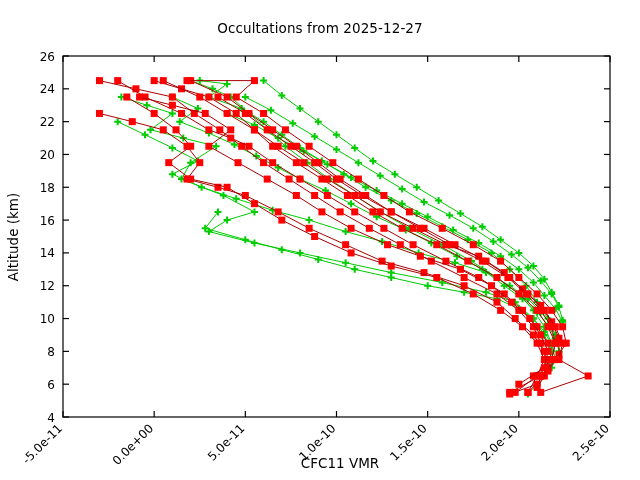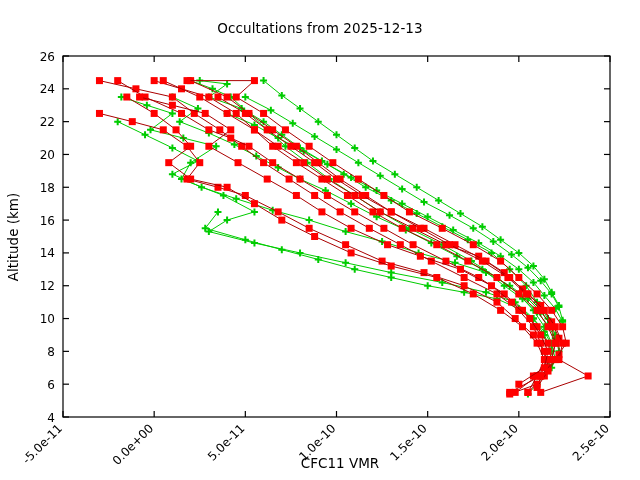--- a/index.html
+++ b/index.html
@@ -10,21 +10,21 @@
                font-size:13.5px;color:#000;letter-spacing:.1px;}
   #plot-svg{position:absolute;left:0;top:0;width:640px;height:480px;}
   .tick-label{font-size:12px;fill:#000;font-family:"DejaVu Sans","Liberation Sans",sans-serif;}
   .axis-title{font-size:13.5px;fill:#000;font-family:"DejaVu Sans","Liberation Sans",sans-serif;}
 </style>
 </head>
 <body>
 
 <div id="root">
 
-  <div id="chart-title">Occultations from 2025-12-13</div>
+  <div id="chart-title">Occultations from 2025-12-27</div>
 
   <svg id="plot-svg" viewBox="0 0 640 480" xmlns="http://www.w3.org/2000/svg">
     <g id="series-layer">
         <g>
           <polyline points="190.63,80.61 212.51,88.82 230.75,97.02 248.98,113.43 267.21,129.84 285.45,146.25 307.33,162.66 329.21,179.07 354.73,195.48 380.26,211.89 409.43,228.30 442.25,244.70 471.43,261.11 496.95,277.52 518.83,293.93 533.42,310.34 544.36,326.75 551.65,343.16 555.30,359.57 537.07,384.18 527.95,394.03" fill="none" stroke="#00CC00" stroke-width="1"></polyline>
           <path d="M187.13333333333333 80.61363636363637H194.13333333333333M190.63333333333333 77.11363636363637V84.11363636363637" stroke="#00CC00" stroke-width="2" fill="none"></path>
           <path d="M209.01333333333332 88.81818181818181H216.01333333333332M212.51333333333332 85.31818181818181V92.31818181818181" stroke="#00CC00" stroke-width="2" fill="none"></path>
           <path d="M227.24666666666664 97.02272727272725H234.24666666666664M230.74666666666664 93.52272727272725V100.52272727272725" stroke="#00CC00" stroke-width="2" fill="none"></path>
           <path d="M245.48000000000002 113.43181818181819H252.48000000000002M248.98000000000002 109.93181818181819V116.93181818181819" stroke="#00CC00" stroke-width="2" fill="none"></path>
           <path d="M263.71333333333337 129.84090909090912H270.71333333333337M267.21333333333337 126.34090909090912V133.34090909090912" stroke="#00CC00" stroke-width="2" fill="none"></path>

